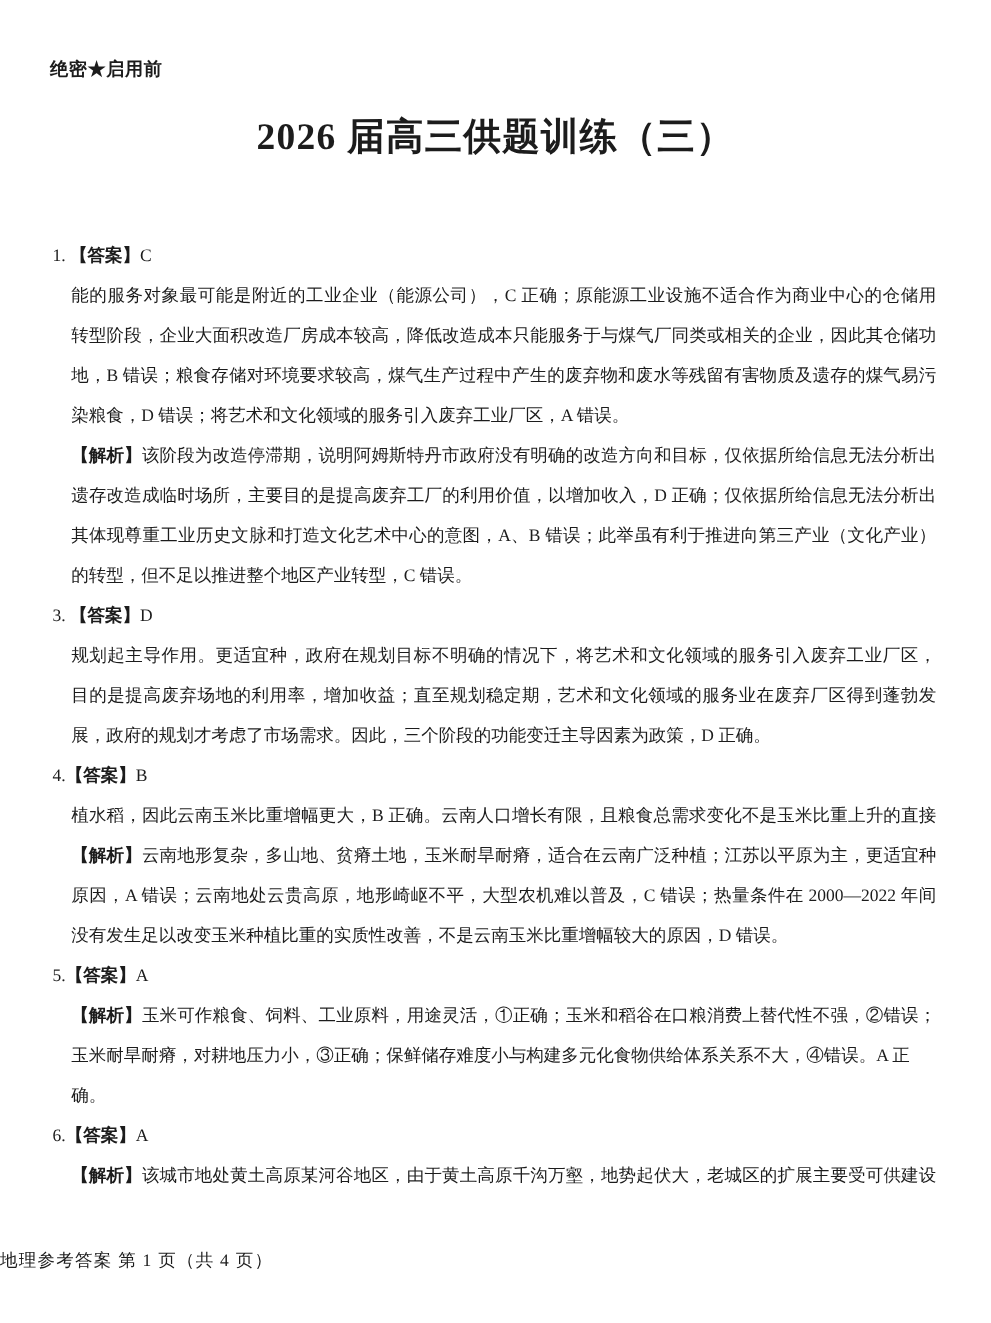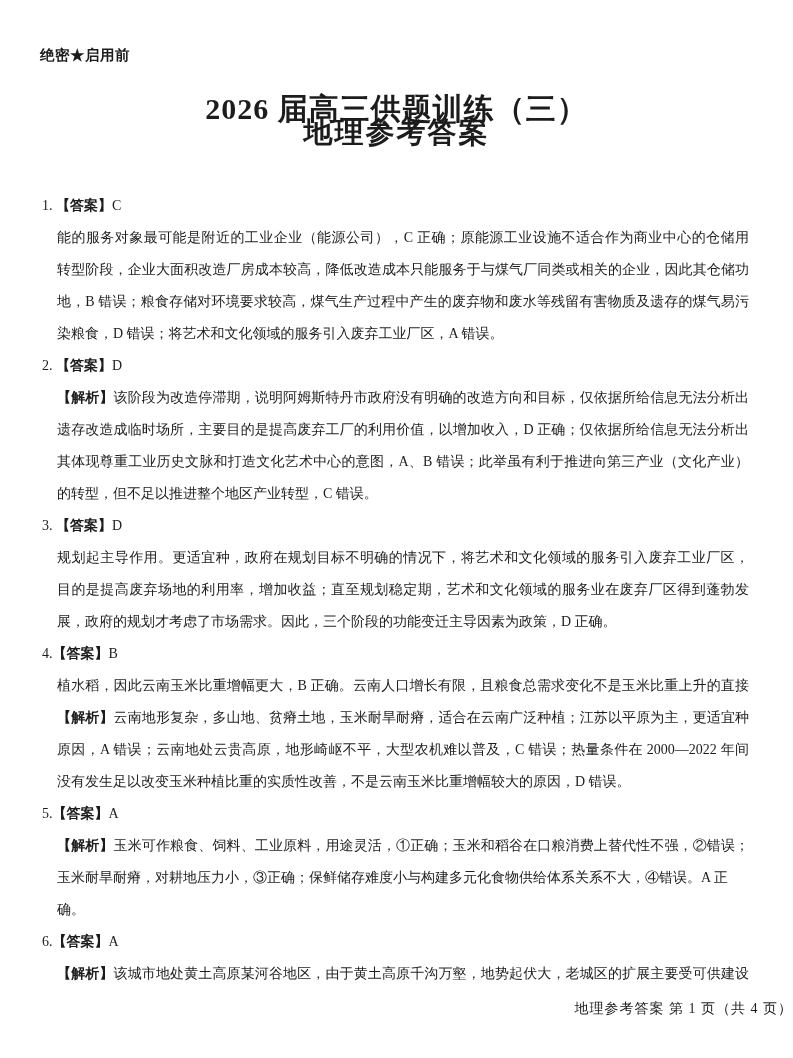--- a/index.html
+++ b/index.html
@@ -61,45 +61,43 @@
   .line { display: block; }
   .line.justify {
     text-align: justify;
     text-align-last: justify;
   }
   .footer {
     position: absolute;
     top: 1000px;
     left: 0;
     right: 0;
-    text-align: right;
+    text-align: left;
     font-size: 14px;
     letter-spacing: 1px;
   }
 </style>
 </head>
 <body>
 
 <div class="page">
   <div class="security">绝密★启用前</div>
   <h1 class="exam-title">2026 届高三供题训练（三）</h1>
-  <h2 class="subject-title">地理参考答案</h2>
   <main class="answers">
   <section class="answer-item">
         <div class="answer-line"><span class="num">1. </span><span class="marker">【答案】</span><span class="answer-value">C</span></div>
         <div class="expl">
           <div class="line justify">能的服务对象最可能是附近的工业企业（能源公司），C 正确；原能源工业设施不适合作为商业中心的仓储用</div>
           <div class="line justify">转型阶段，企业大面积改造厂房成本较高，降低改造成本只能服务于与煤气厂同类或相关的企业，因此其仓储功</div>
           <div class="line justify">地，B 错误；粮食存储对环境要求较高，煤气生产过程中产生的废弃物和废水等残留有害物质及遗存的煤气易污</div>
           <div class="line">染粮食，D 错误；将艺术和文化领域的服务引入废弃工业厂区，A 错误。</div>
         </div>
       </section>
 
   <section class="answer-item">
-        <div class="answer-line"><span class="num">2. </span><span class="marker">【答案】</span><span class="answer-value">D</span></div>
         <div class="expl">
           <div class="line justify"><span class="marker">【解析】</span><span>该阶段为改造停滞期，说明阿姆斯特丹市政府没有明确的改造方向和目标，仅依据所给信息无法分析出</span></div>
           <div class="line justify">遗存改造成临时场所，主要目的是提高废弃工厂的利用价值，以增加收入，D 正确；仅依据所给信息无法分析出</div>
           <div class="line justify">其体现尊重工业历史文脉和打造文化艺术中心的意图，A、B 错误；此举虽有利于推进向第三产业（文化产业）</div>
           <div class="line">的转型，但不足以推进整个地区产业转型，C 错误。</div>
         </div>
       </section>
 
   <section class="answer-item">
         <div class="answer-line"><span class="num">3. </span><span class="marker">【答案】</span><span class="answer-value">D</span></div>

